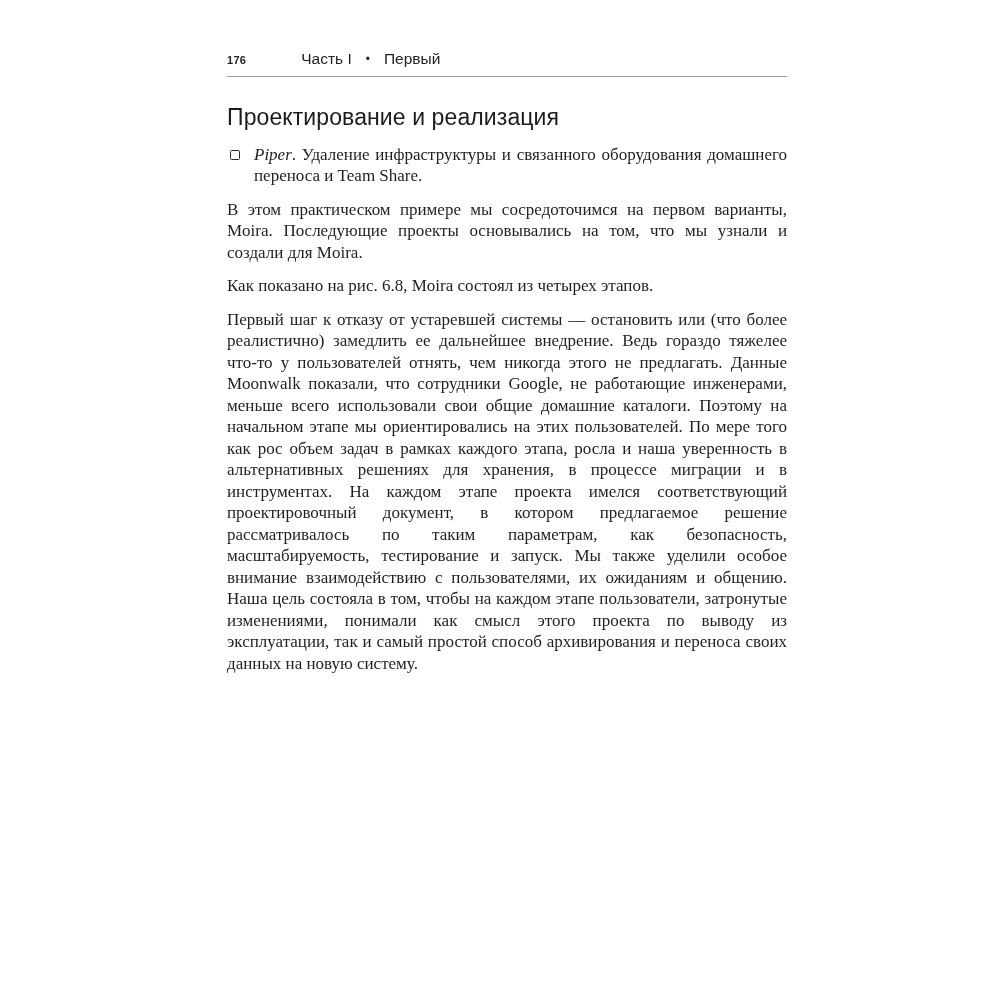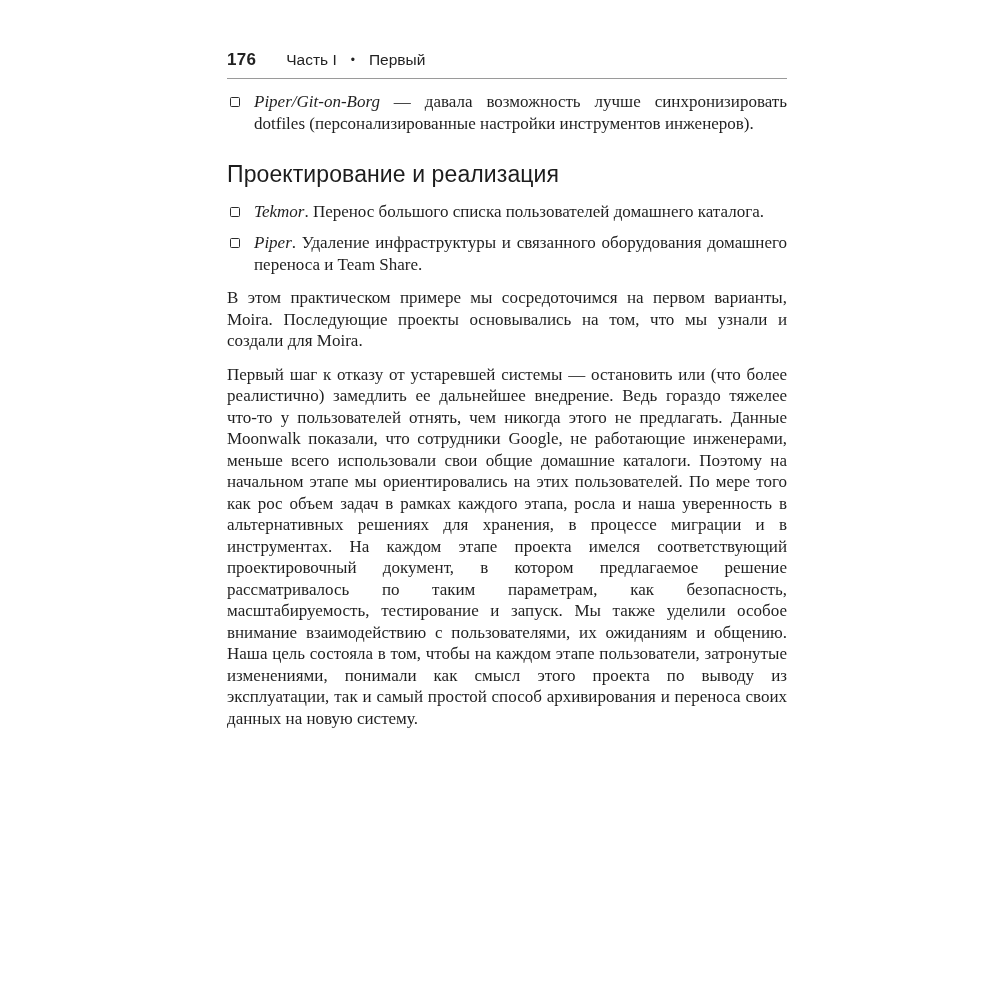--- a/index.html
+++ b/index.html
@@ -25,25 +25,25 @@
     display: flex;
     align-items: baseline;
     font-family: "Liberation Sans", "DejaVu Sans", sans-serif;
     font-size: 15.5px;
     color: #222;
     padding-bottom: 8px;
     border-bottom: 1.5px solid #9a9a9a;
   }
   .running-header .pagenum {
     font-weight: bold;
-    font-size: 17px;
+    font-size: 11px;
     margin-right: 30px;
     letter-spacing: 0.3px;
   }
-  .running-header .part { margin-right: 14px; }
+  .running-header .part { margin-right: 14px; margin-left: 25px; }
   .running-header .dot  { margin-right: 14px; font-size: 12px; position: relative; top: -1px; }
   
   .body-text {
     font-family: "Liberation Serif", "DejaVu Serif", serif;
     font-size: 17px;
     line-height: 21.5px;
     text-align: justify;
     hyphens: auto;
   }
   p.para {
@@ -93,38 +93,31 @@
   <div class="running-header">
     <span class="pagenum">176</span>
     <span class="part">Часть I</span>
     <span class="dot">•</span>
     <span class="sect">Первый</span>
   </div>
 
   <div class="body-text">
 
     <ul class="sq-list first-block">
-      <li>
-        <span class="sq-marker"></span>
-        <span class="li-text"><span class="term-i">Piper/Git-on-Borg</span><span> — давала возможность лучше синхронизировать dotfiles (персонализированные настройки инструментов инженеров).</span></span>
-      </li>
     </ul>
 
 
     <h2 class="section-heading">Проектирование и реализация</h2>
 
 
     <ul class="sq-list">
       <li>
         <span class="sq-marker"></span>
-        <span class="li-text"><span class="term-i">Tekmor</span><span>. Перенос большого списка пользователей домашнего каталога.</span></span>
-      </li>
-      <li>
-        <span class="sq-marker"></span>
         <span class="li-text"><span class="term-i">Piper</span><span>. Удаление инфраструктуры и связанного оборудования домашнего переноса и Team Share.</span></span>
       </li>
     </ul>
 
     <p class="para">В этом практическом примере мы сосредоточимся на первом варианты, Moira. Последующие проекты основывались на том, что мы узнали и создали для Moira.</p>
+    <p class="para">Как показано на рис. 6.8, Moira состоял из четырех этапов.</p>
     <p class="para">Первый шаг к отказу от устаревшей системы — остановить или (что более реалистично) замедлить ее дальнейшее внедрение. Ведь гораздо тяжелее что-то у пользователей отнять, чем никогда этого не предлагать. Данные Moonwalk показали, что сотрудники Google, не работающие инженерами, меньше всего использовали свои общие домашние каталоги. Поэтому на начальном этапе мы ориентировались на этих пользователей. По мере того как рос объем задач в рамках каждого этапа, росла и наша уверенность в альтернативных решениях для хранения, в процессе миграции и в инструментах. На каждом этапе проекта имелся соответствующий проектировочный документ, в котором предлагаемое решение рассматривалось по таким параметрам, как безопасность, масштабируемость, тестирование и запуск. Мы также уделили особое внимание взаимодействию с пользователями, их ожиданиям и общению. Наша цель состояла в том, чтобы на каждом этапе пользователи, затронутые изменениями, понимали как смысл этого проекта по выводу из эксплуатации, так и самый простой способ архивирования и переноса своих данных на новую систему.</p>
 
   </div>
 </div>
 
 </body></html>

